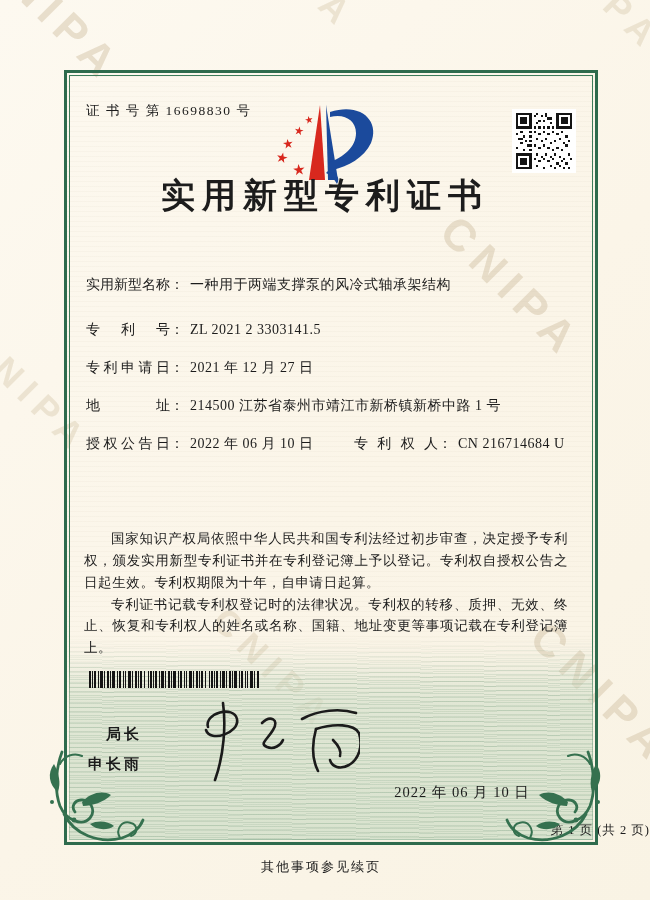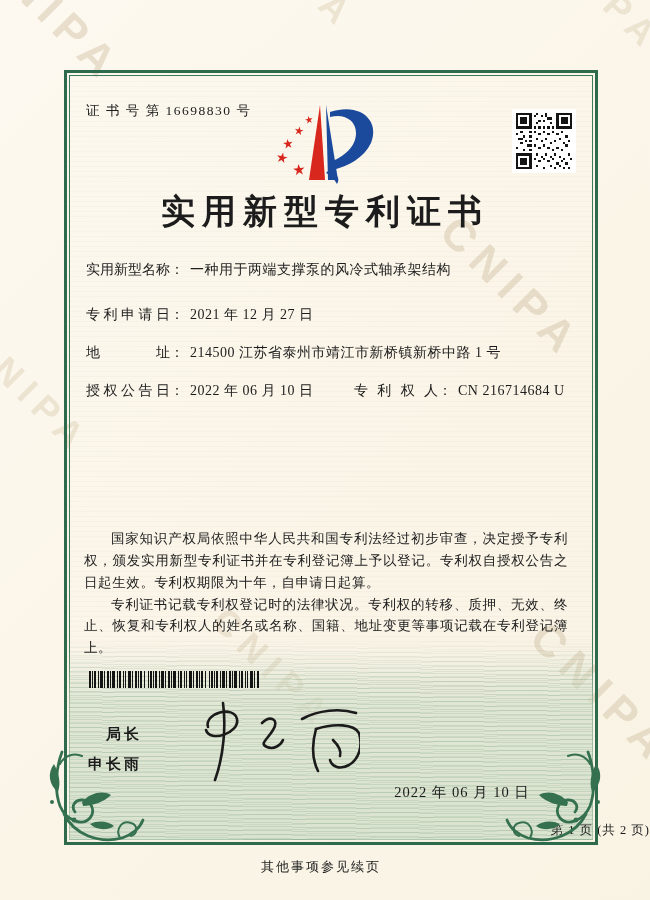--- a/index.html
+++ b/index.html
@@ -21,22 +21,22 @@
         repeating-linear-gradient(0.9deg,rgba(108,150,118,0.20) 0 1px,transparent 1px 4px),
         repeating-linear-gradient(-0.9deg,rgba(108,150,118,0.15) 0 1px,transparent 1px 5px),
         linear-gradient(to bottom,rgba(213,226,207,0) 0,rgba(210,223,202,0.65) 34%,rgba(208,222,200,0.78) 100%);
       -webkit-mask-image:linear-gradient(to bottom,transparent 0,#000 22%,#000 100%);
       mask-image:linear-gradient(to bottom,transparent 0,#000 22%,#000 100%);}
   
   .abs{position:absolute;z-index:3;}
   .certno{left:86px;top:102px;font-size:13.5px;letter-spacing:1.5px;text-align:center;}
   .logo{left:270px;top:100px;width:112px;height:86px;}
   .qr{left:512px;top:109px;width:64px;height:64px;background:#fff;padding:4px;box-sizing:border-box;}
-  .title{left:0;right:0;top:189px;text-align:center;font-size:34px;font-weight:700;letter-spacing:7px;}
-  .fields{left:86px;top:259px;width:482px;font-size:14px;}
+  .title{left:0;right:0;top:173px;text-align:center;font-size:34px;font-weight:700;letter-spacing:7px;}
+  .fields{left:86px;top:274px;width:482px;font-size:14px;}
   .frow{margin-bottom:17px;line-height:21px;}
   .frow.first{margin-bottom:24px;}
   .flabel{display:inline-block;width:84px;text-align:justify;text-align-last:justify;vertical-align:top;}
   .fcolon{display:inline-block;vertical-align:top;margin-right:6px;}
   .fvalue{letter-spacing:0.5px;}
   .grantrow{display:flex;}
   .grant-left{width:268px;flex:0 0 268px;}
   .bodytext{left:84px;top:528px;width:484px;font-size:13.5px;line-height:1.62;text-align:justify;letter-spacing:0.6px;}
   .bodytext p{margin:0;text-indent:2em;}
   .barcode{left:88px;top:671px;width:172px;height:17px;}
@@ -180,20 +180,23 @@
     </svg>
   </div>
 
   <div class="abs title">实用新型专利证书</div>
 
   <div class="abs fields">
     <div class="frow first">
       <span class="flabel">实用新型名称</span><span class="fcolon">：</span><span class="fvalue">一种用于两端支撑泵的风冷式轴承架结构</span>
     </div>
     <div class="frow">
+      <span class="flabel">专利号</span><span class="fcolon">：</span><span class="fvalue">ZL 2021 2 3303141.5</span>
+    </div>
+    <div class="frow">
       <span class="flabel">专利申请日</span><span class="fcolon">：</span><span class="fvalue">2021 年 12 月 27 日</span>
     </div>
     <div class="frow">
       <span class="flabel">地址</span><span class="fcolon">：</span><span class="fvalue">214500 江苏省泰州市靖江市新桥镇新桥中路 1 号</span>
     </div>
     <div class="frow grantrow">
       <div class="grant-left">
         <span class="flabel">授权公告日</span><span class="fcolon">：</span><span class="fvalue">2022 年 06 月 10 日</span>
       </div>
       <div>

